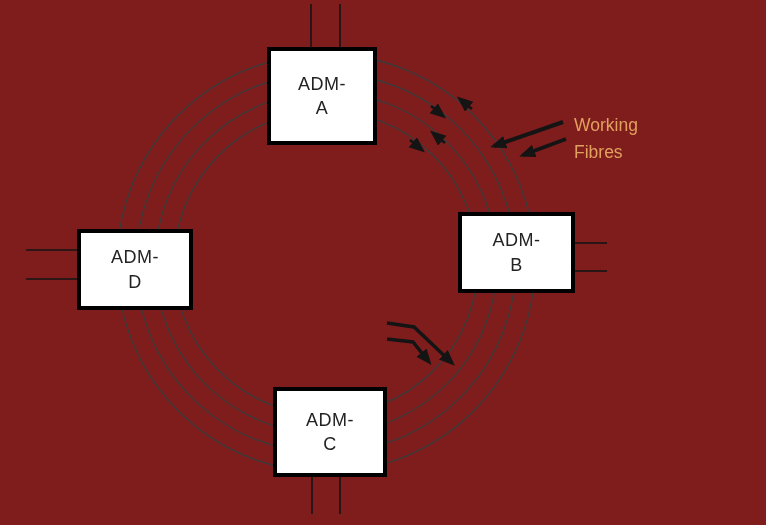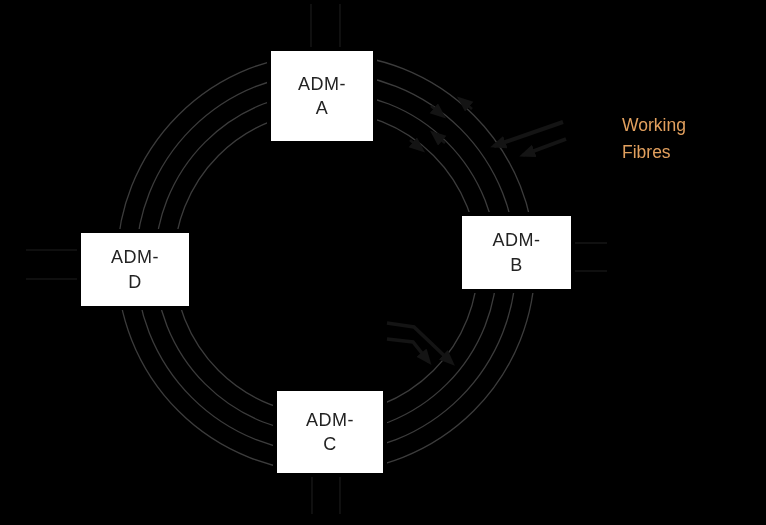--- a/index.html
+++ b/index.html
@@ -5,21 +5,21 @@
   html, body {
     margin: 0;
     padding: 0;
     background: #ffffff;
     font-family: "Liberation Sans", "DejaVu Sans", sans-serif;
   }
   .canvas {
     position: relative;
     width: 766px;
     height: 525px;
-    background: #000000;
+    background: #7f1d1d;
     overflow: hidden;
   }
   .layer {
     position: absolute;
     left: 0;
     top: 0;
   }
   .node {
     position: absolute;
     box-sizing: border-box;
@@ -41,21 +41,20 @@
     position: absolute;
     font-size: 17.5px;
     line-height: 1.52;
     font-weight: 400;
   }
   .fig-label.working {
     left: 574px;
     top: 112px;
     width: 86px;
     color: #E2A05E;
-    margin-left: 48px;
   }
   .fig-label.protection {
     left: 296px;
     top: 306px;
     width: 112px;
     color: #41ADCF;
   }
 </style>
 </head>
 <body>

